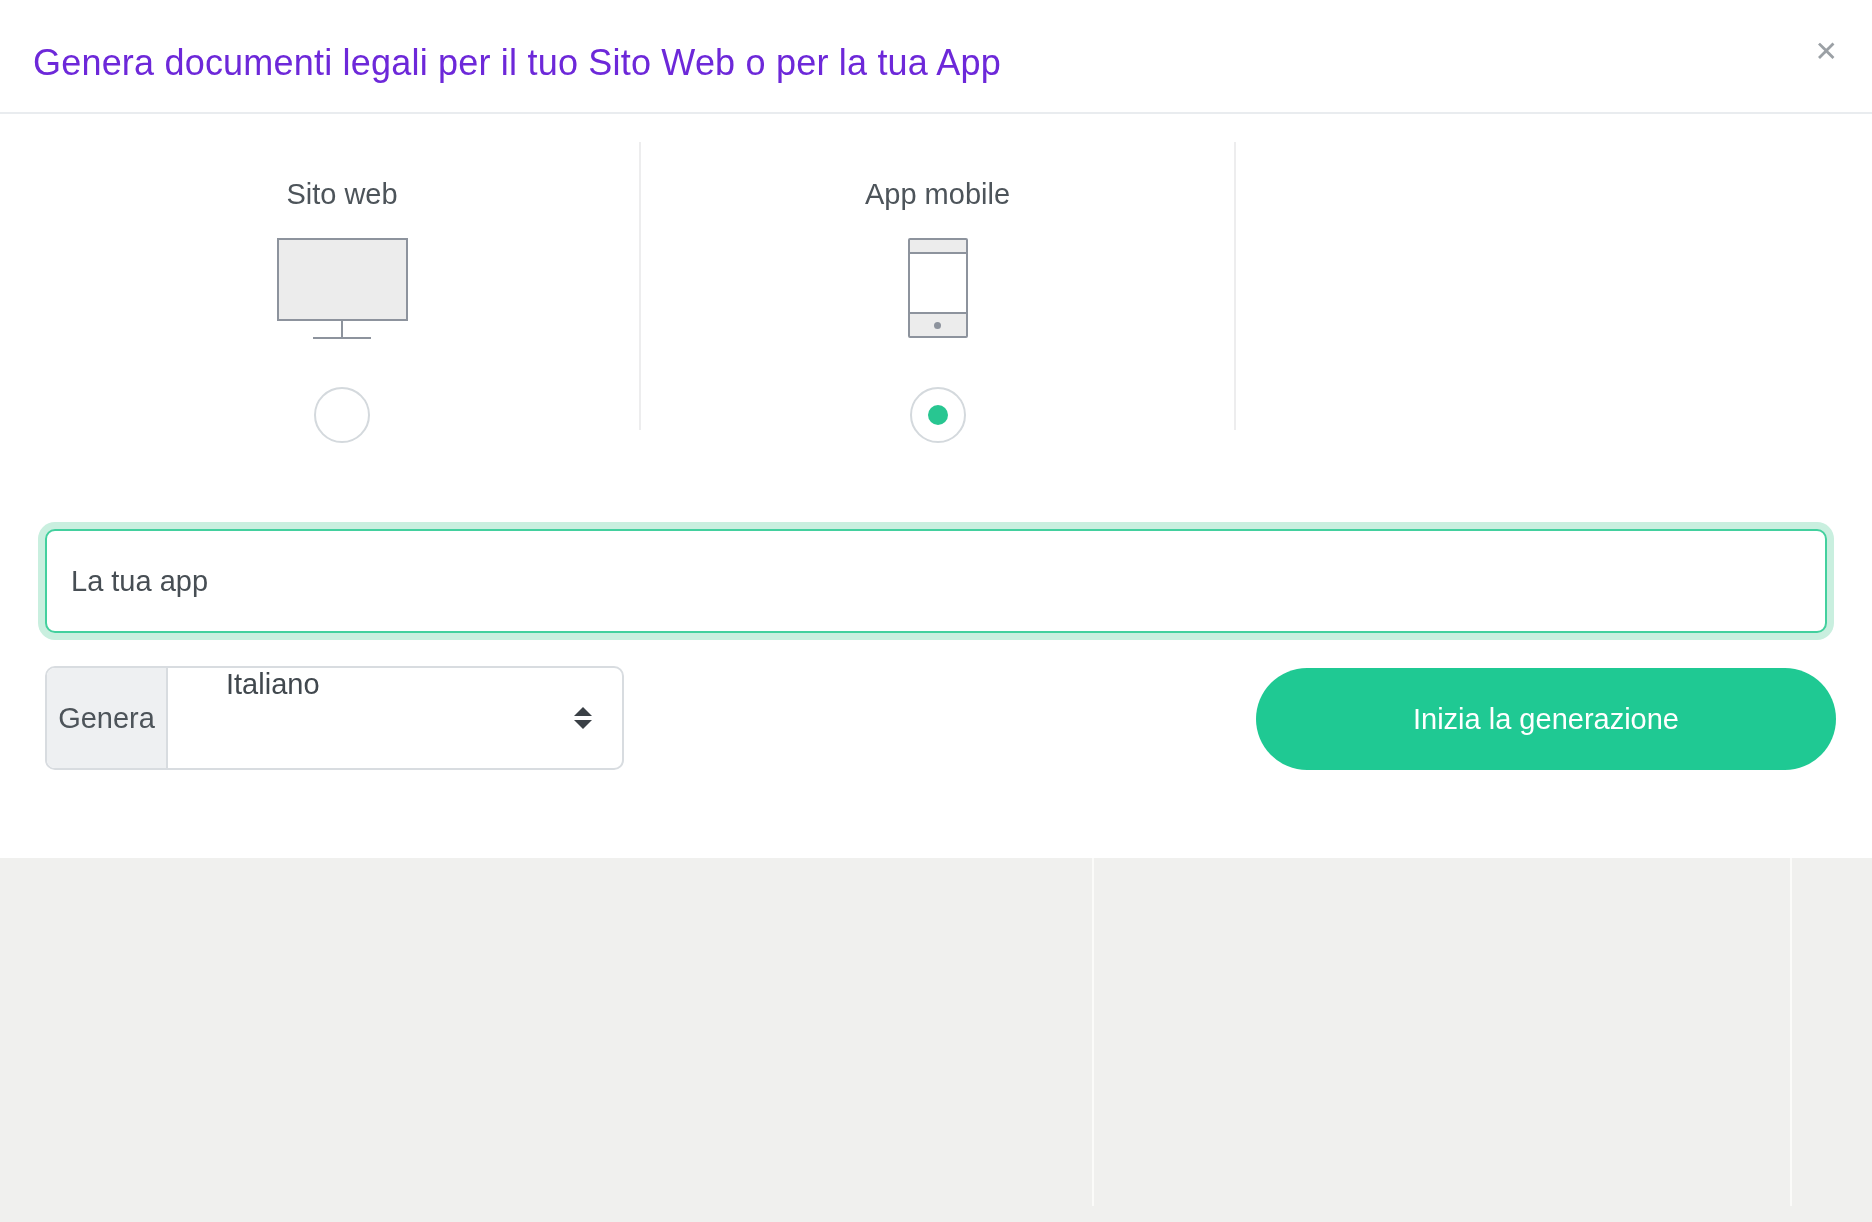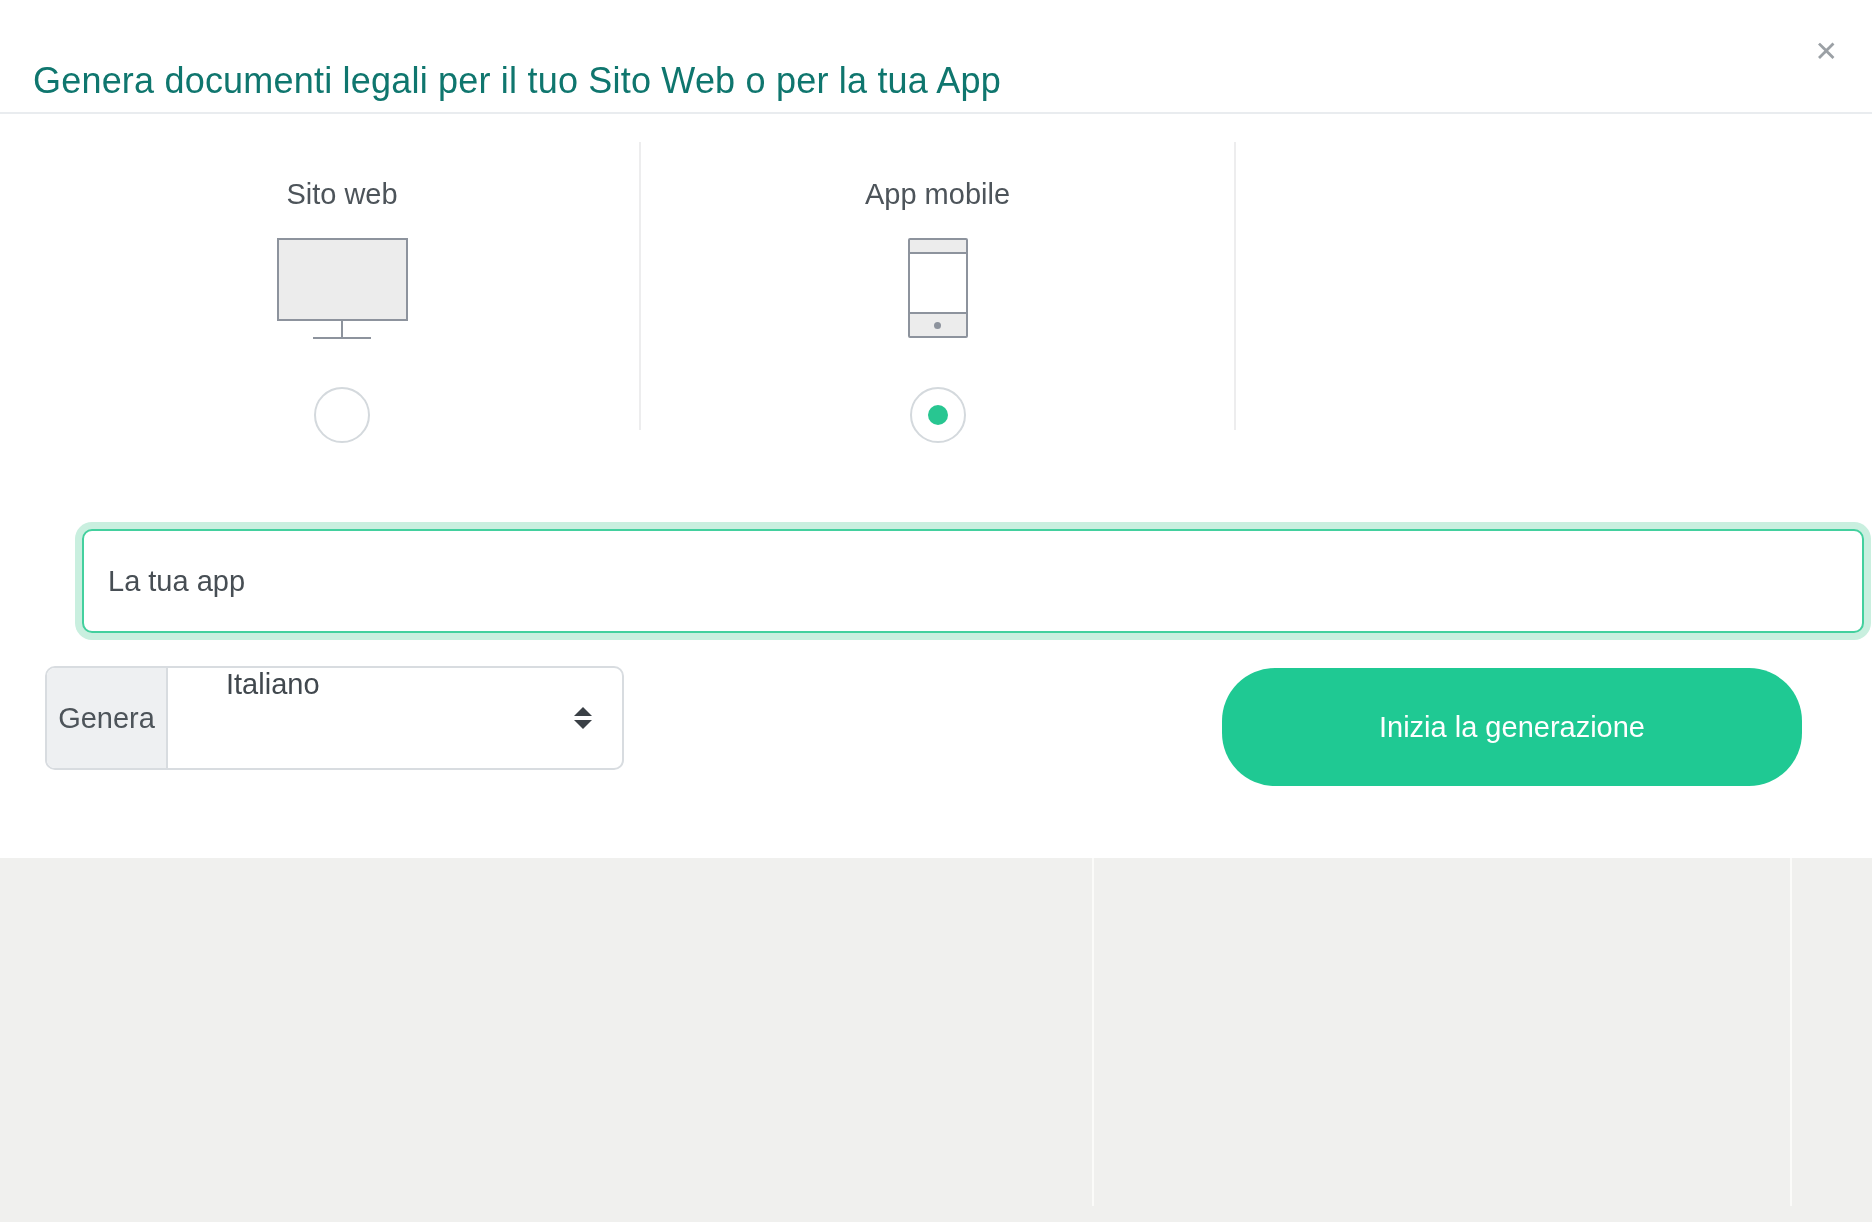--- a/index.html
+++ b/index.html
@@ -2,21 +2,21 @@
 <html><head>
 <meta charset="utf-8">
 <style>
   html,body{margin:0;padding:0;background:#ffffff;}
   *{box-sizing:border-box;}
   .screen{
     position:relative;width:1872px;height:1222px;overflow:hidden;background:#fff;
     font-family:"Liberation Sans","DejaVu Sans",sans-serif;color:#54585c;
   }
   
-  .hdr-title{position:absolute;left:33px;top:36px;font-size:36px;font-weight:400;color:#0f766e;letter-spacing:.2px;}
+  .hdr-title{position:absolute;left:33px;top:18px;font-size:36px;font-weight:400;color:#6d28d9;letter-spacing:.2px;}
   .hdr-close{position:absolute;right:30px;top:34px;background:none;border:none;padding:4px;font-size:28px;line-height:1;color:#9ba0a5;cursor:pointer;font-family:inherit;}
   .hdr-divider{position:absolute;left:0;top:112px;width:1872px;height:2px;background:#e9ecef;}
 
   
   .opt-col{position:absolute;top:140px;height:300px;text-align:center;cursor:pointer;}
   .opt-col.c1{left:45px;width:594px;}
   .opt-col.c2{left:641px;width:593px;}
   .opt-col.c3{left:1236px;width:591px;}
   .opt-label{display:block;margin-top:38px;font-size:29px;color:#4d545a;}
   .opt-divider{position:absolute;top:142px;width:2px;height:288px;background:#ededee;}
@@ -38,30 +38,30 @@
     font-family:"DejaVu Sans","Liberation Sans",sans-serif;font-size:42px;color:#7d838d;line-height:1;}
   .lap-base{margin-top:10px;width:149px;height:2px;background:#8d939d;}
 
   .radio{position:absolute;left:50%;top:247px;transform:translateX(-50%);width:56px;height:56px;border-radius:50%;
     border:2px solid #d4d9dd;background:#fff;cursor:pointer;display:flex;align-items:center;justify-content:center;}
   .radio .dot{width:20px;height:20px;border-radius:50%;background:#28c691;display:none;}
   .radio.selected .dot{display:block;}
 
   
   .app-name{position:absolute;left:45px;top:529px;width:1782px;height:104px;border:2px solid #43d09e;border-radius:10px;
-    box-shadow:0 0 0 7px #c9efdf;padding:0 24px;font-size:29px;color:#474e54;outline:none;font-family:inherit;background:#fff;margin-left:37px;}
+    box-shadow:0 0 0 7px #c9efdf;padding:0 24px;font-size:29px;color:#474e54;outline:none;font-family:inherit;background:#fff;}
   .lang-group{position:absolute;left:45px;top:666px;width:579px;height:104px;border:2px solid #d8dce0;border-radius:10px;
     display:flex;overflow:hidden;background:#fff;}
   .lang-label{width:121px;background:#eef0f2;border-right:2px solid #d8dce0;display:flex;align-items:center;justify-content:center;
     font-size:29px;color:#4d545a;}
   .lang-select{flex:1;position:relative;display:flex;align-items:flex-start;padding-left:58px;font-size:29px;color:#41484e;cursor:pointer;}
   .sort-arrows{position:absolute;right:30px;top:50%;transform:translateY(-50%);display:flex;flex-direction:column;gap:4px;align-items:center;}
   .tri-up{width:0;height:0;border-left:9px solid transparent;border-right:9px solid transparent;border-bottom:9px solid #3a4046;}
   .tri-down{width:0;height:0;border-left:9px solid transparent;border-right:9px solid transparent;border-top:9px solid #3a4046;}
-  .generate-btn{position:absolute;left:1222px;top:668px;width:580px;height:118px;border:none;border-radius:53px;background:#1fc993;
+  .generate-btn{position:absolute;left:1256px;top:668px;width:580px;height:102px;border:none;border-radius:53px;background:#1fc993;
     color:#fff;font-size:29px;cursor:pointer;font-family:inherit;}
 
   
   .footer{position:absolute;left:0;top:858px;width:1872px;height:364px;background:#f0f0ee;}
   .f-divider{position:absolute;top:0;width:2px;height:348px;background:#fbfbf9;}
   .f-divider.fd1{left:1092px;} .f-divider.fd2{left:1790px;}
 </style>
 </head>
 <body>
 

